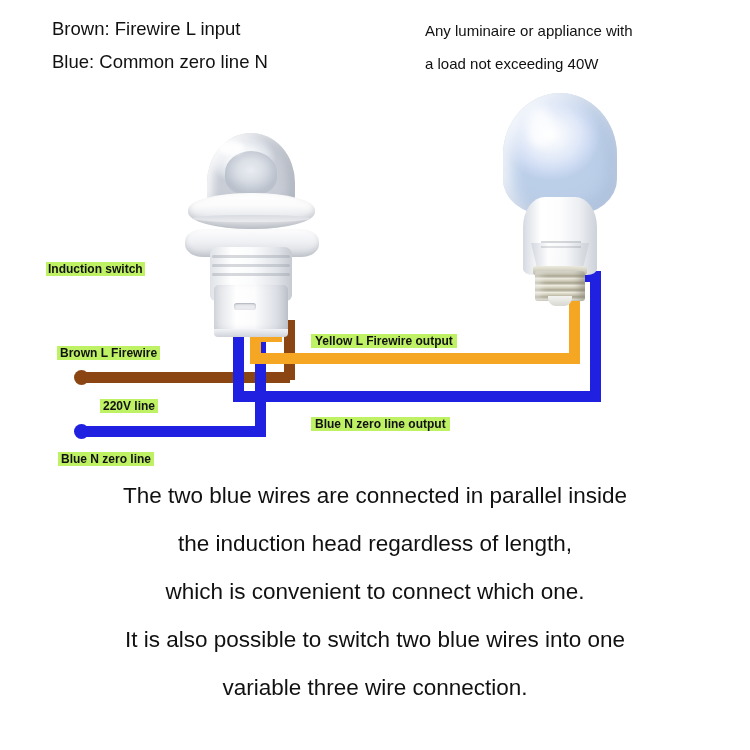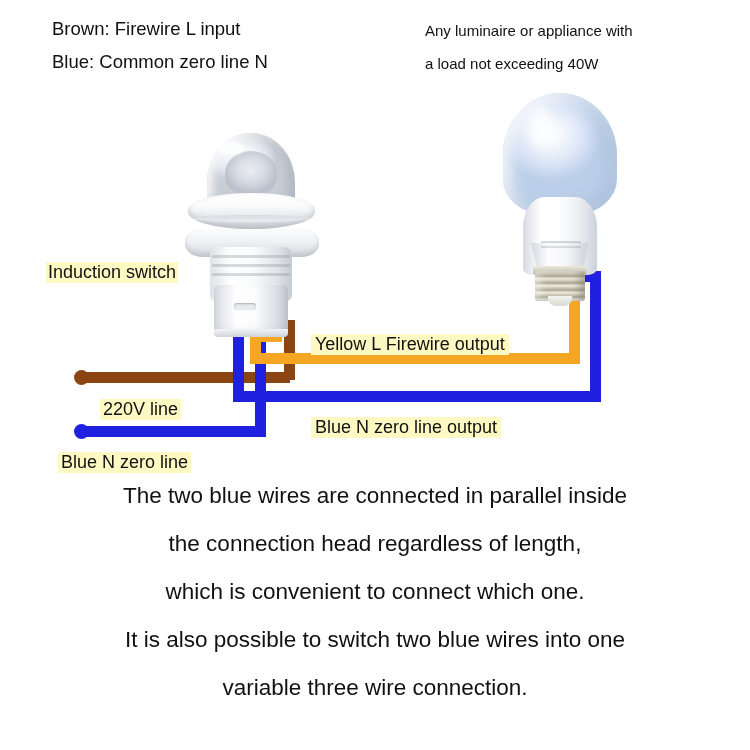--- a/index.html
+++ b/index.html
@@ -38,24 +38,25 @@
     width: 320px;
   }
   .load-note div {
     font-size: 15px;
     line-height: 33px;
     white-space: nowrap;
   }
 
   .inline-label {
     position: absolute;
-    font-size: 18px;
+    font-size: 12px;
     white-space: nowrap;
-    background: #fef9c3;
+    background: #bef264;
     z-index: 40;
+    font-weight: bold;
   }
   #label-induction-switch { left: 46px; top: 262px; padding: 0 2px; }
   #label-brown-firewire   { left: 57px; top: 346px; padding: 0 3px; }
   #label-220v             { left: 100px; top: 399px; padding: 0 3px; }
   #label-blue-zero        { left: 58px; top: 452px; padding: 0 3px; }
   #label-yellow-out       { left: 311px; top: 334px; padding: 0 4px; }
   #label-blue-out         { left: 311px; top: 417px; padding: 0 4px; }
 
   .footer {
     position: absolute;
@@ -355,26 +356,27 @@
     <div class="bulb-dome-glint"></div>
     <div class="bulb-neck"></div>
     <div class="bulb-neck-taper"></div>
     <div class="bulb-print"></div>
     <div class="bulb-screw-top"></div>
     <div class="bulb-screw"></div>
     <div class="bulb-tip"></div>
   </div>
 
   <div class="inline-label" id="label-induction-switch">Induction switch</div>
+  <div class="inline-label" id="label-brown-firewire">Brown L Firewire</div>
   <div class="inline-label" id="label-220v">220V line</div>
   <div class="inline-label" id="label-blue-zero">Blue N zero line</div>
   <div class="inline-label" id="label-yellow-out">Yellow L Firewire output</div>
   <div class="inline-label" id="label-blue-out">Blue N zero line output</div>
 
   <div class="footer">
     <div>The two blue wires are connected in parallel inside</div>
-    <div>the connection head regardless of length,</div>
+    <div>the induction head regardless of length,</div>
     <div>which is convenient to connect which one.</div>
     <div>It is also possible to switch two blue wires into one</div>
     <div>variable three wire connection.</div>
   </div>
 
 </div>
 
 </body></html>

